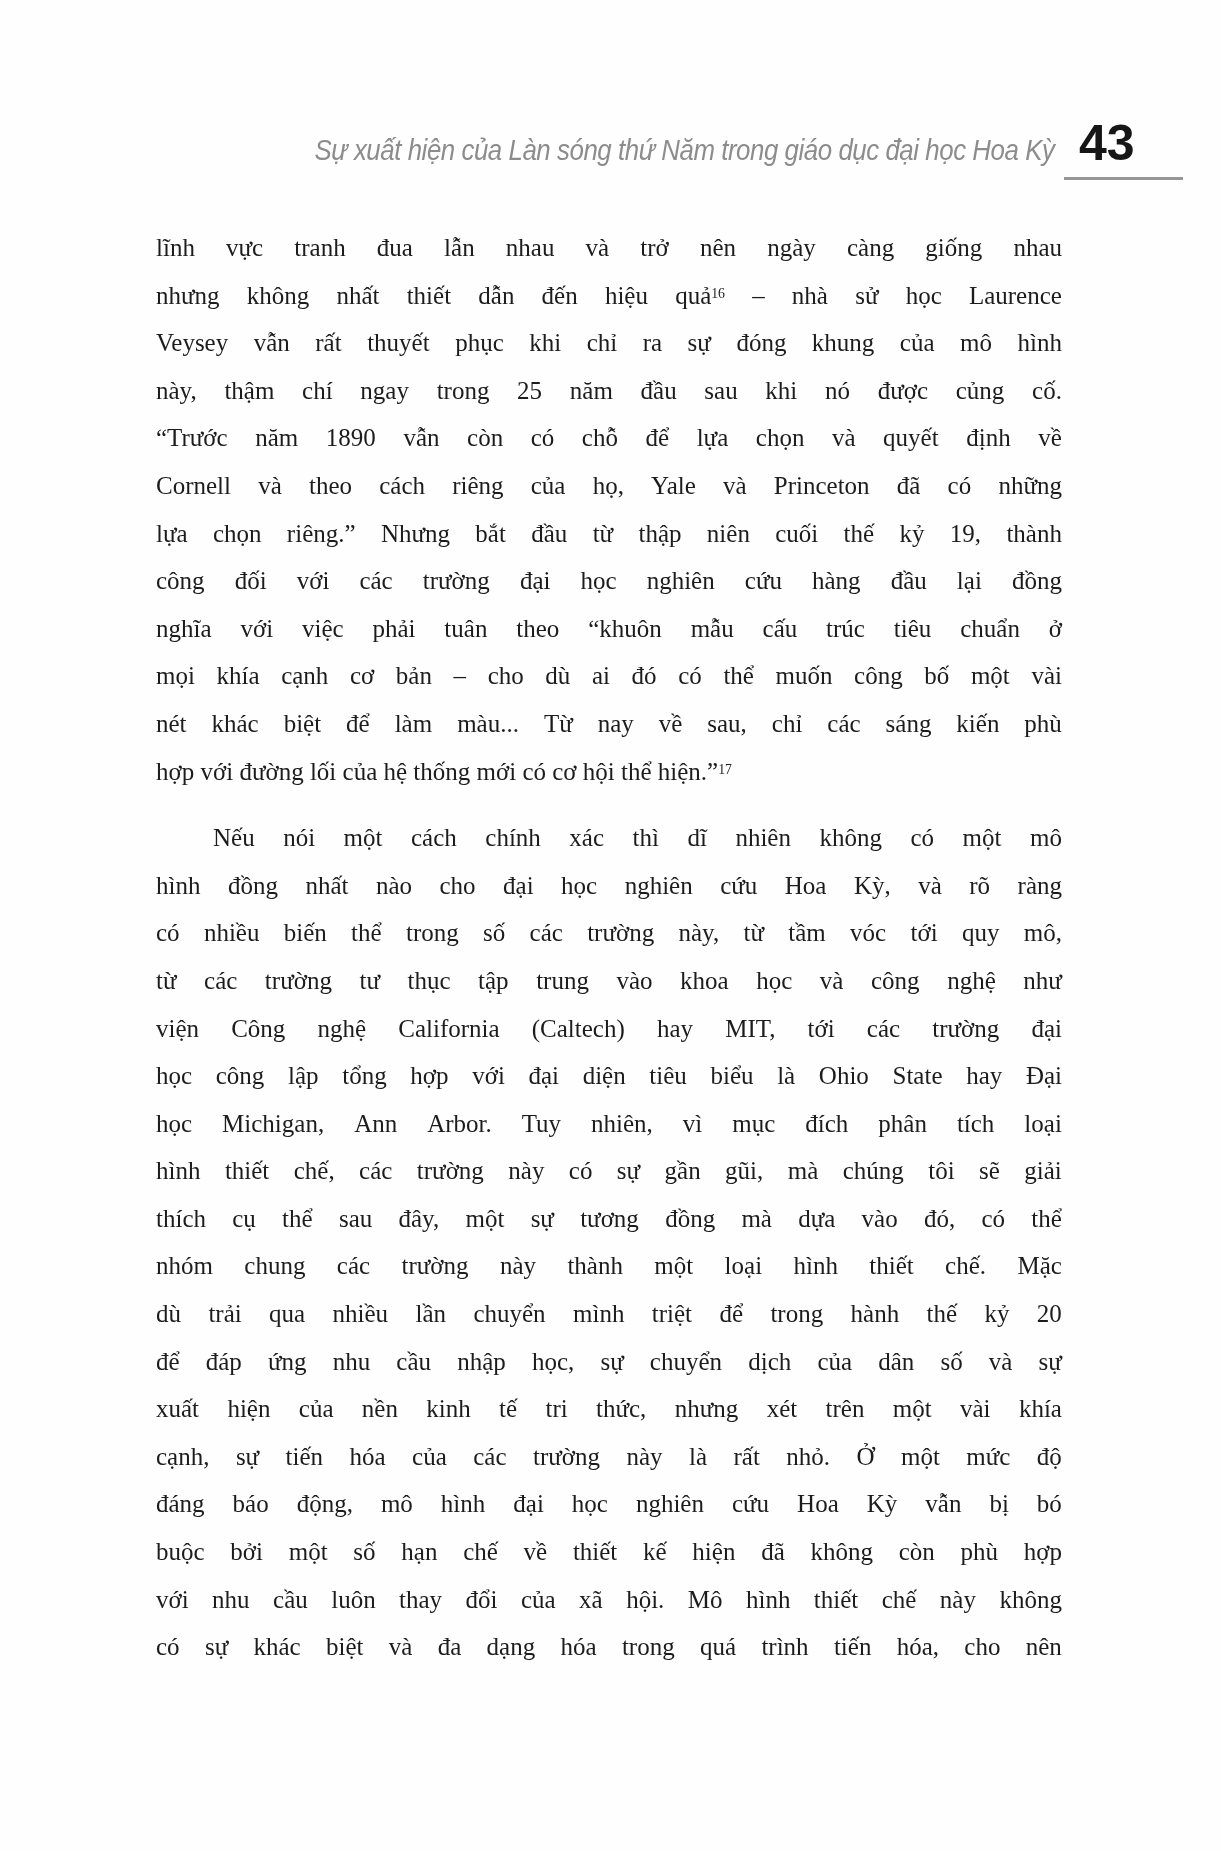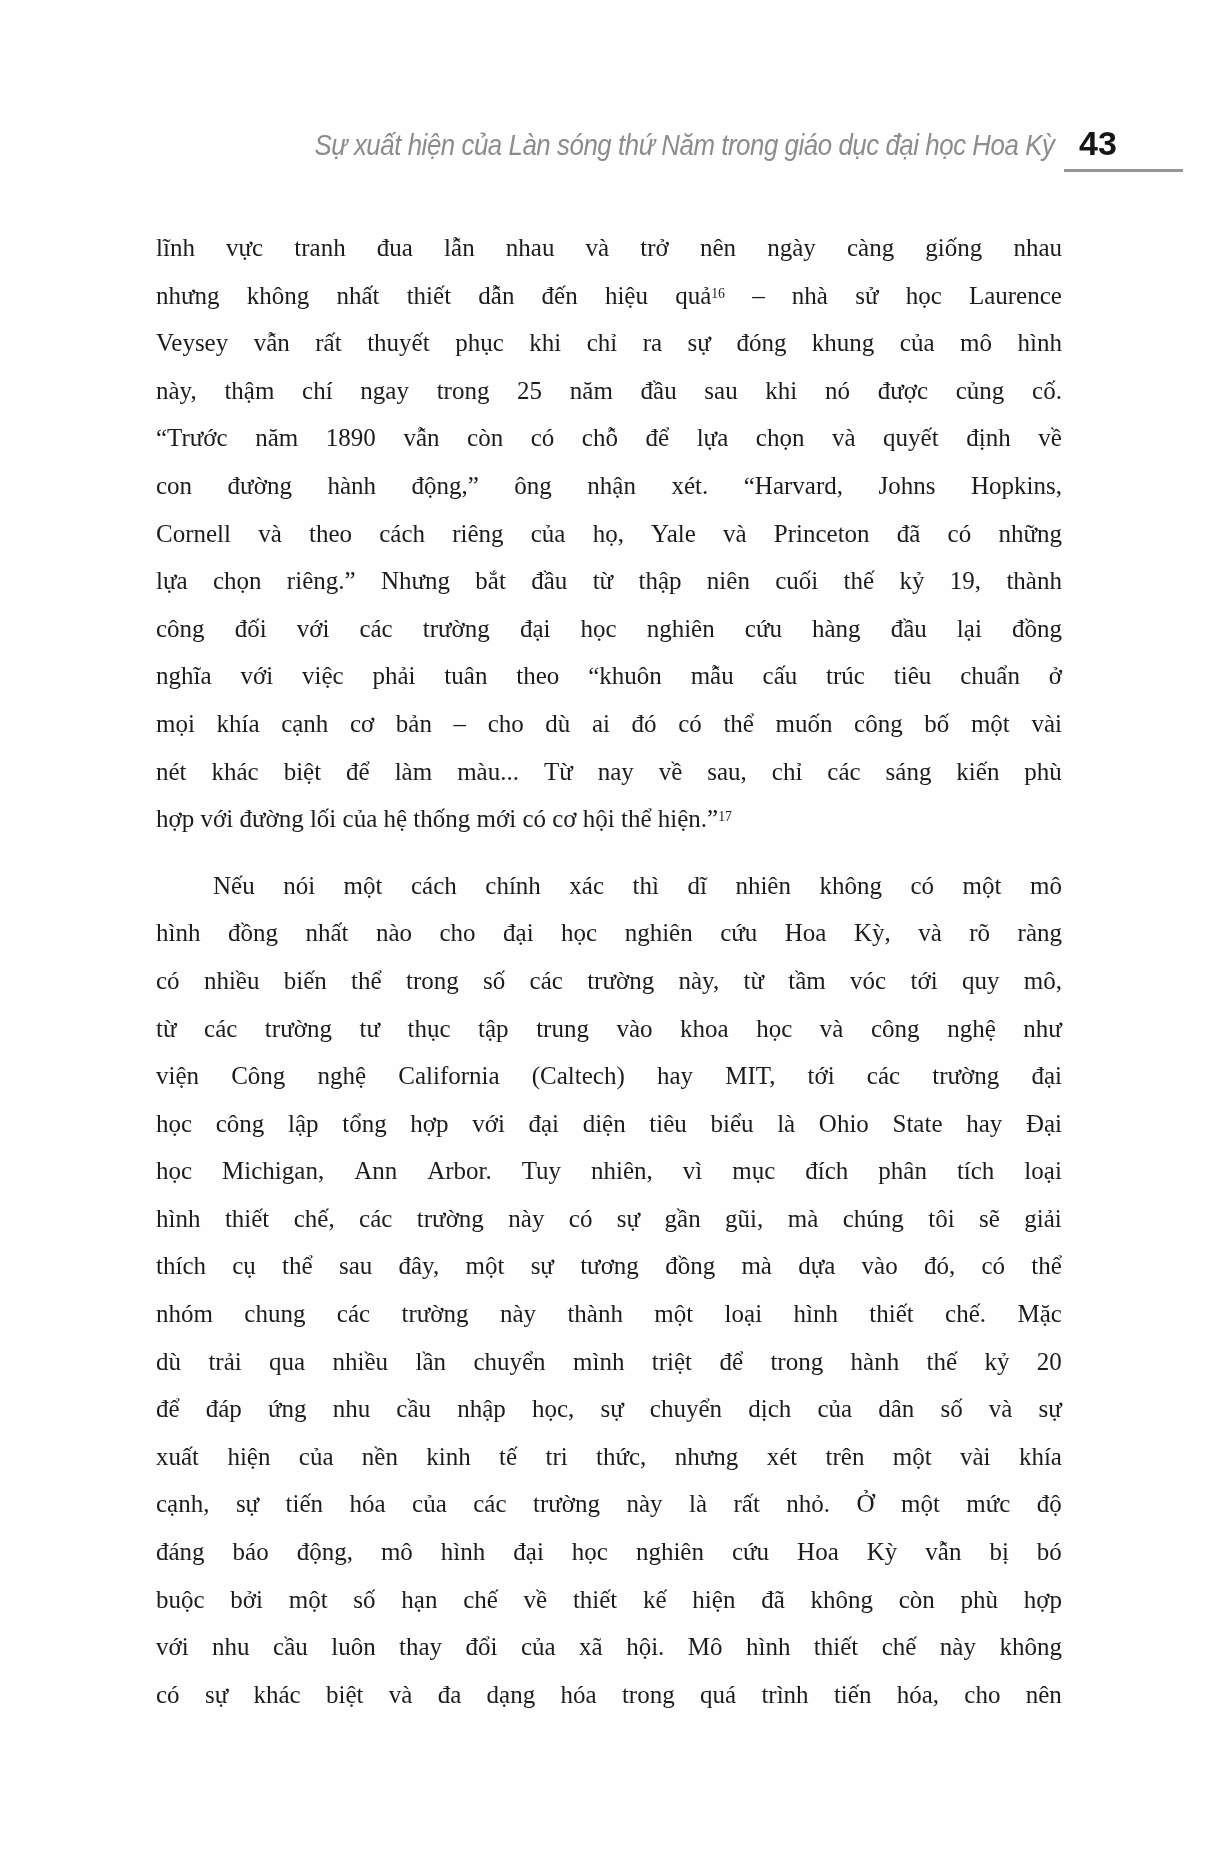--- a/index.html
+++ b/index.html
@@ -15,41 +15,40 @@
   }
   
   .page-header {
     position: absolute;
     left: 156px;
     top: 118px;
     width: 1027px;
     display: flex;
     justify-content: flex-end;
     align-items: baseline;
-    margin-top: 8px;
   }
   .running-head {
     font-family: "Liberation Sans", "DejaVu Sans", sans-serif;
     font-style: italic;
     font-size: 30px;
     letter-spacing: -0.5px;
     color: var(--running-head-text, #8c8c8c);
     transform: scaleX(0.86);
     transform-origin: 100% 100%;
     white-space: nowrap;
   }
   .folio-box {
     margin-left: 10px;
     width: 119px;
     flex: 0 0 119px;
     border-bottom: 3px solid var(--folio-underline, #969696);
     padding: 0 0 9px 15px;
     font-family: "Liberation Sans", "DejaVu Sans", sans-serif;
     font-weight: bold;
-    font-size: 34px;
+    font-size: 50px;
     line-height: 1;
     color: var(--folio-text, #161616);
   }
   
   .page-body {
     position: absolute;
     left: 156px;
     top: 224px;
     width: 906px;
     font-size: 25px;
@@ -153,32 +152,20 @@
           <span>còn</span>
           <span>có</span>
           <span>chỗ</span>
           <span>để</span>
           <span>lựa</span>
           <span>chọn</span>
           <span>và</span>
           <span>quyết</span>
           <span>định</span>
           <span>về</span>
-        </div>
-        <div class="line">
-          <span>con</span>
-          <span>đường</span>
-          <span>hành</span>
-          <span>động,”</span>
-          <span>ông</span>
-          <span>nhận</span>
-          <span>xét.</span>
-          <span>“Harvard,</span>
-          <span>Johns</span>
-          <span>Hopkins,</span>
         </div>
         <div class="line">
           <span>Cornell</span>
           <span>và</span>
           <span>theo</span>
           <span>cách</span>
           <span>riêng</span>
           <span>của</span>
           <span>họ,</span>
           <span>Yale</span>

